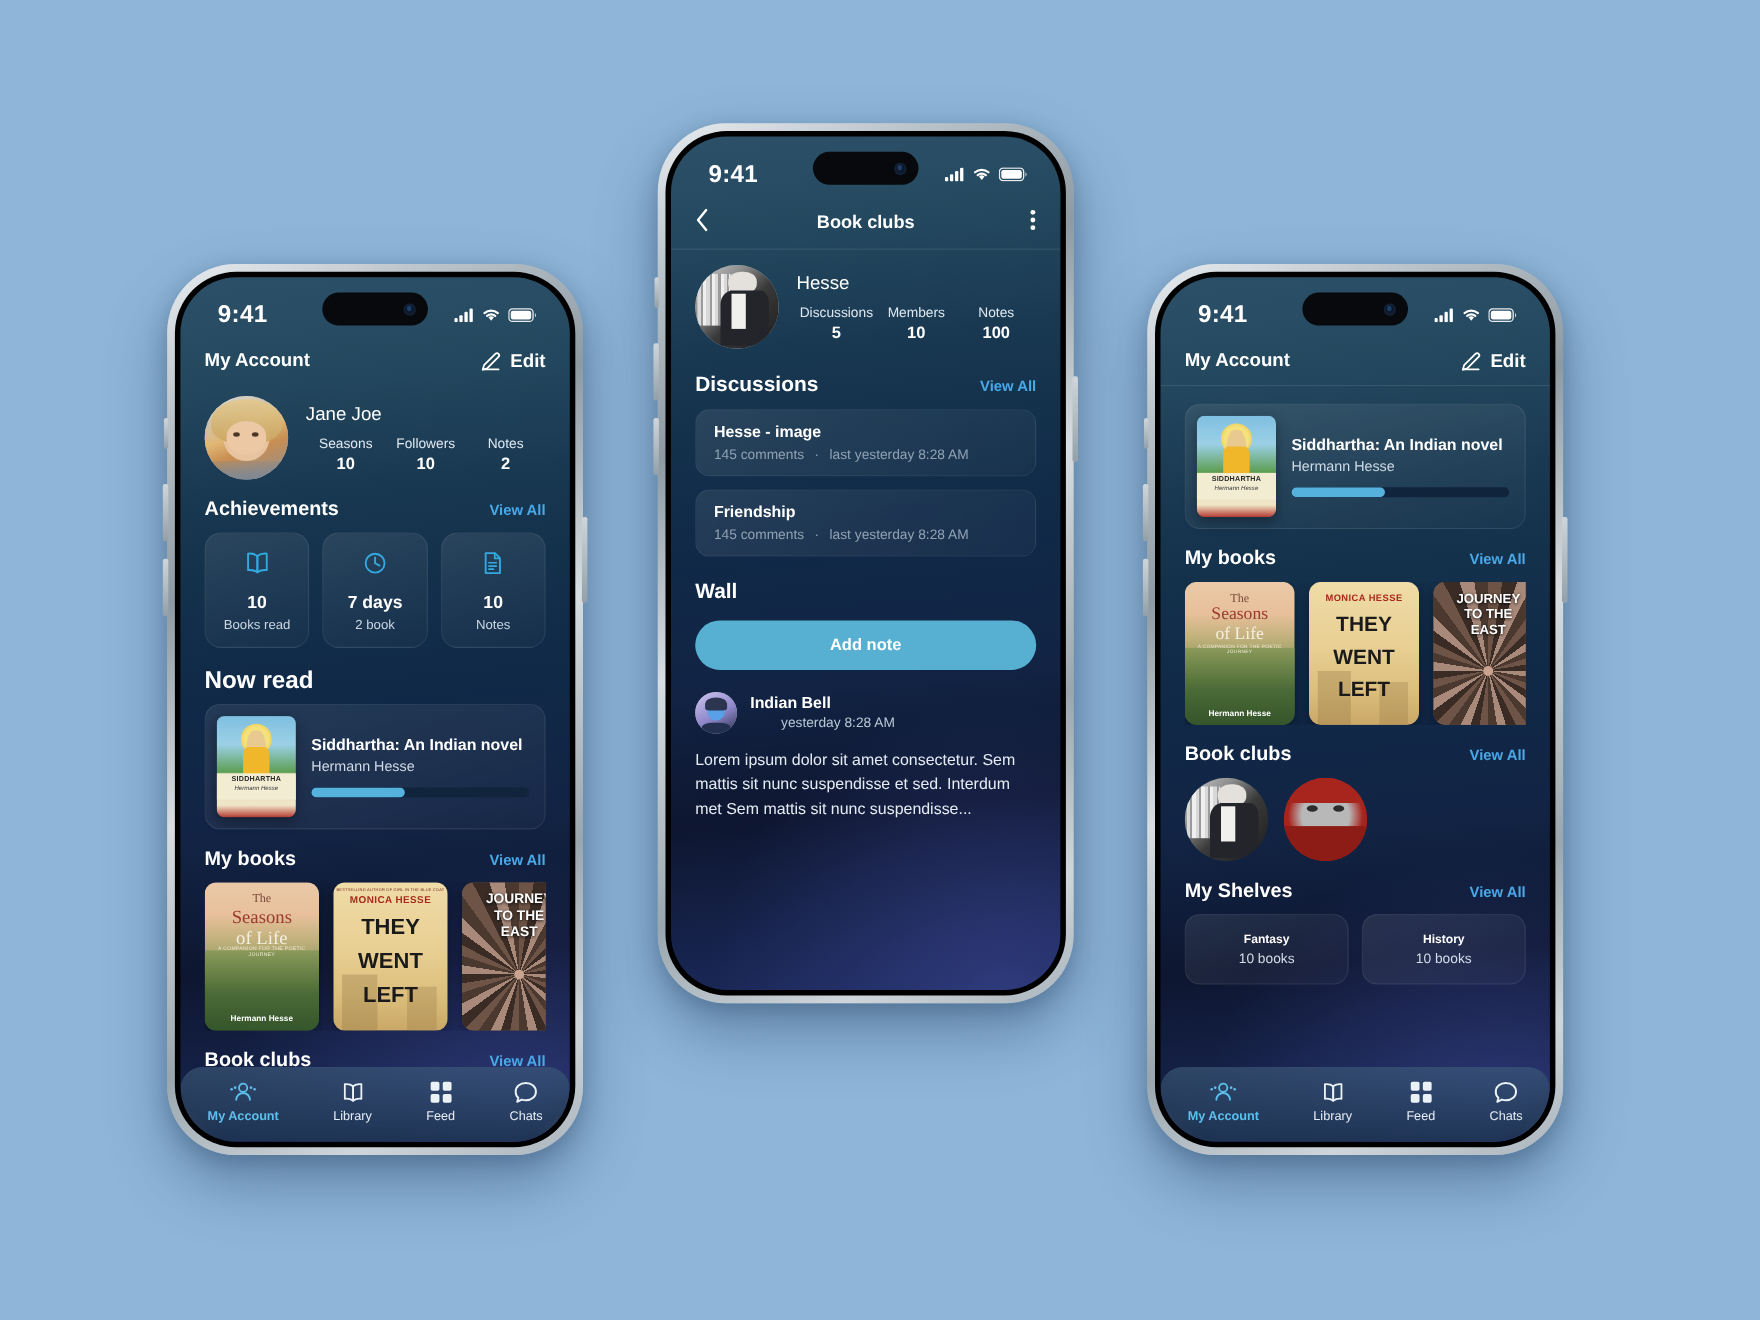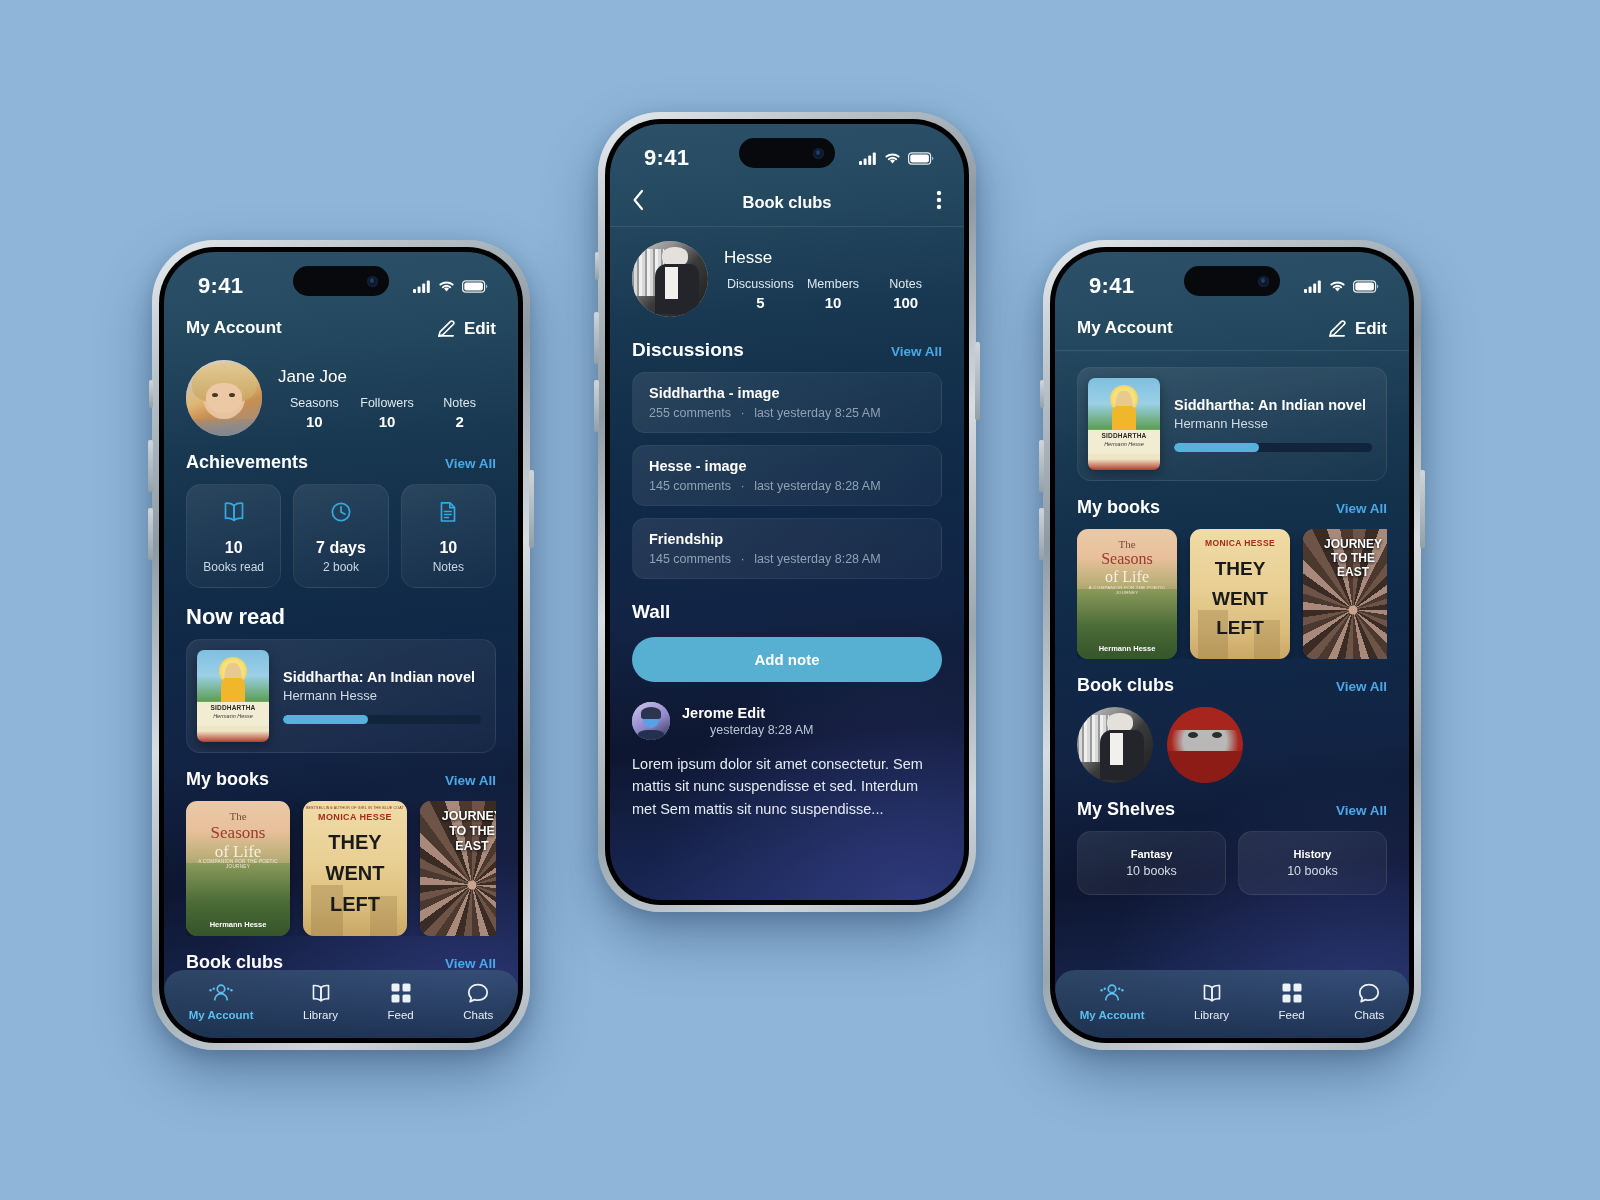--- a/index.html
+++ b/index.html
@@ -479,28 +479,20 @@
           </div>
         </div>
 
         <div class="section-head" style="margin-top:22px;">
           <div class="section-title" style="font-size:19px;">Discussions</div>
           <div class="view-all">View All</div>
         </div>
 
         <div>
           <div class="disc-card">
-            <div class="disc-title">Siddhartha - image</div>
-            <div class="disc-meta">
-              <span>255 comments</span>
-              <span class="dot">·</span>
-              <span>last yesterday 8:25 AM</span>
-            </div>
-          </div>
-          <div class="disc-card">
             <div class="disc-title">Hesse - image</div>
             <div class="disc-meta">
               <span>145 comments</span>
               <span class="dot">·</span>
               <span>last yesterday 8:28 AM</span>
             </div>
           </div>
           <div class="disc-card">
             <div class="disc-title">Friendship</div>
             <div class="disc-meta">
@@ -518,21 +510,21 @@
         <button class="add-note-btn">Add note</button>
 
         <div class="note-head">
           <div class="avatar-img" style="width:38px;height:38px;">
             <div class="art art-lav"></div>
             <div style="position:absolute;left:28%;top:20%;width:44%;height:48%;border-radius:46%;background:#5aa0e8;"></div>
             <div style="position:absolute;left:24%;top:14%;width:52%;height:30%;border-radius:50% 50% 20% 20%;background:#2c3550;"></div>
             <div style="position:absolute;left:16%;bottom:0;width:68%;height:26%;border-radius:40% 40% 0 0;background:#243050;"></div>
           </div>
           <div>
-            <div class="note-name">Jerome Edit</div>
+            <div class="note-name">Indian Bell</div>
             <div class="note-time">yesterday 8:28 AM</div>
           </div>
         </div>
 
         <div class="note-body">Lorem ipsum dolor sit amet consectetur. Sem mattis sit nunc suspendisse et sed. Interdum met Sem mattis sit nunc suspendisse...</div>
 
       </div>
 
     </div>
   </div>

